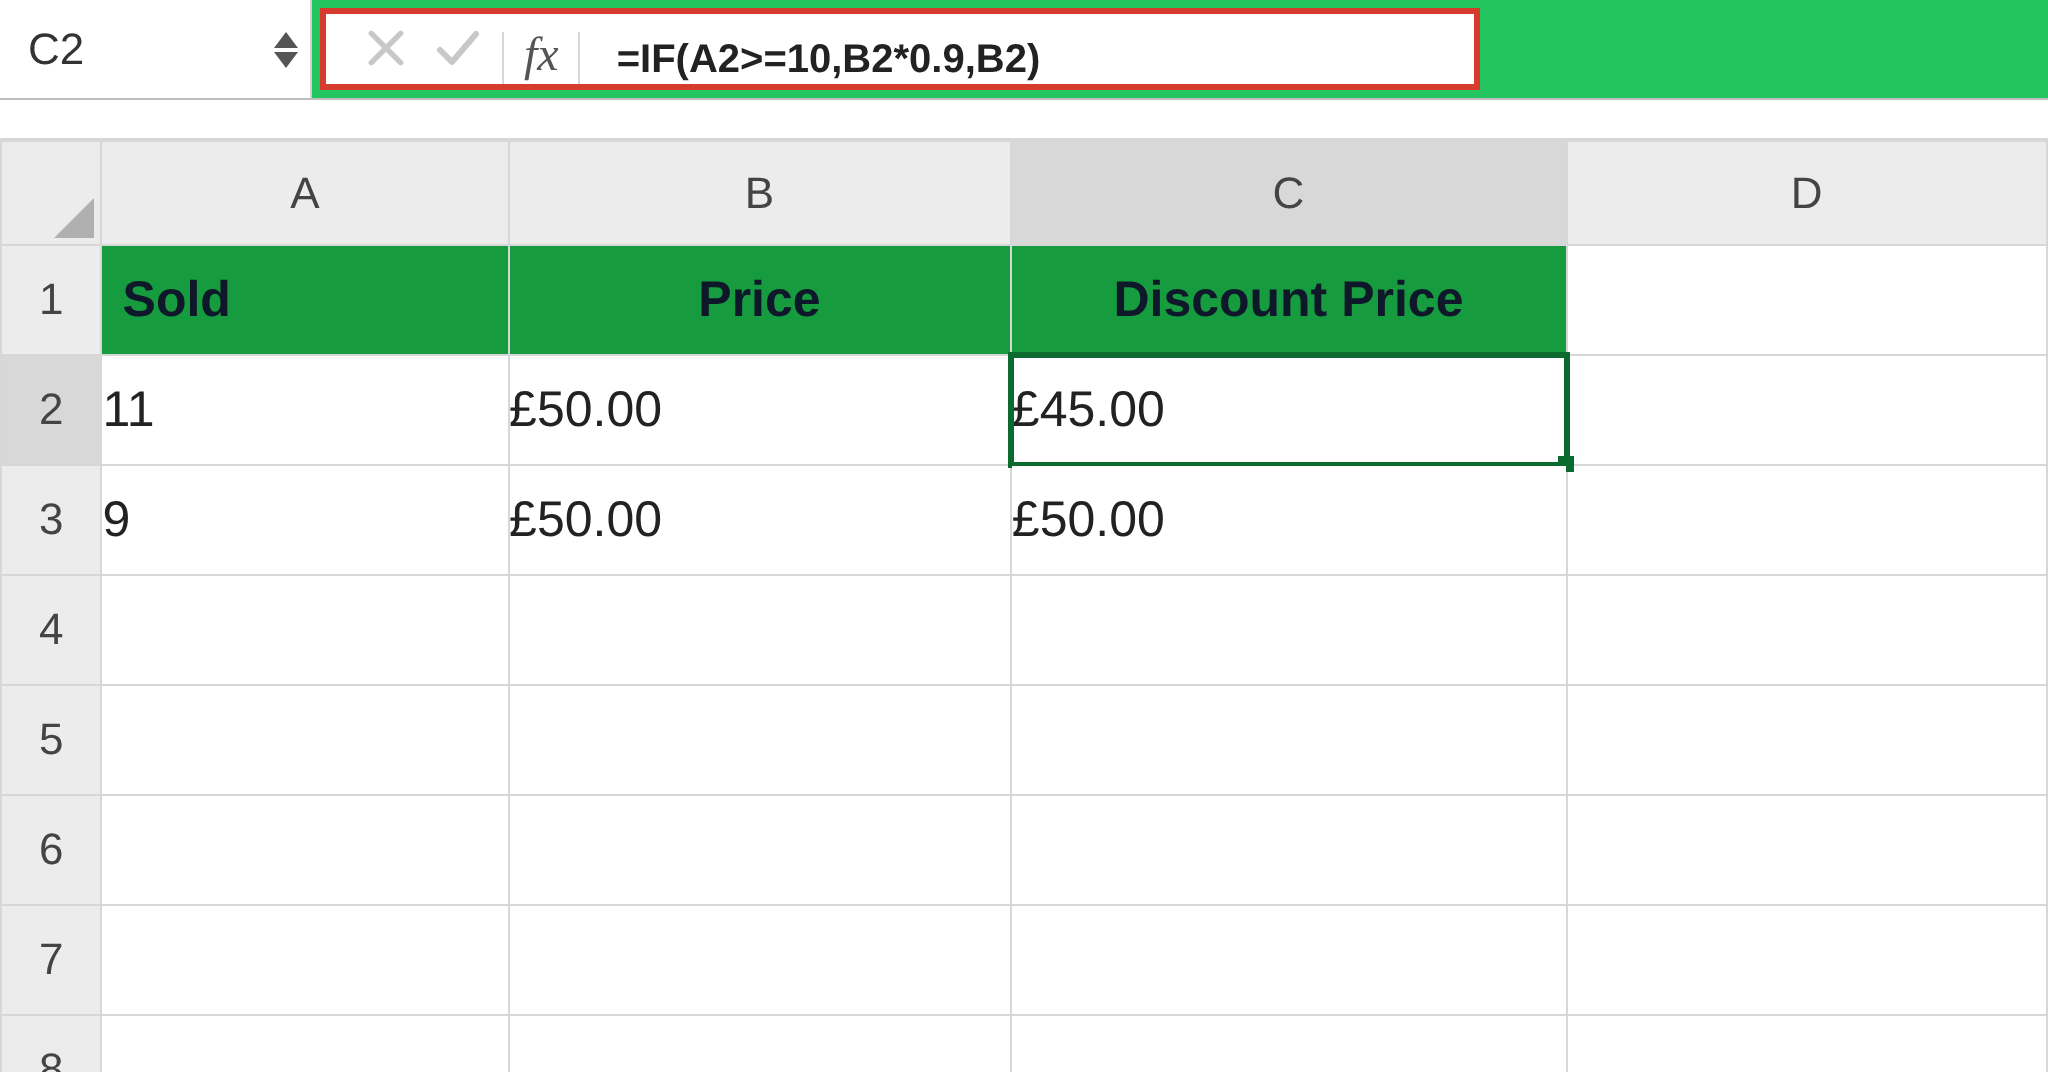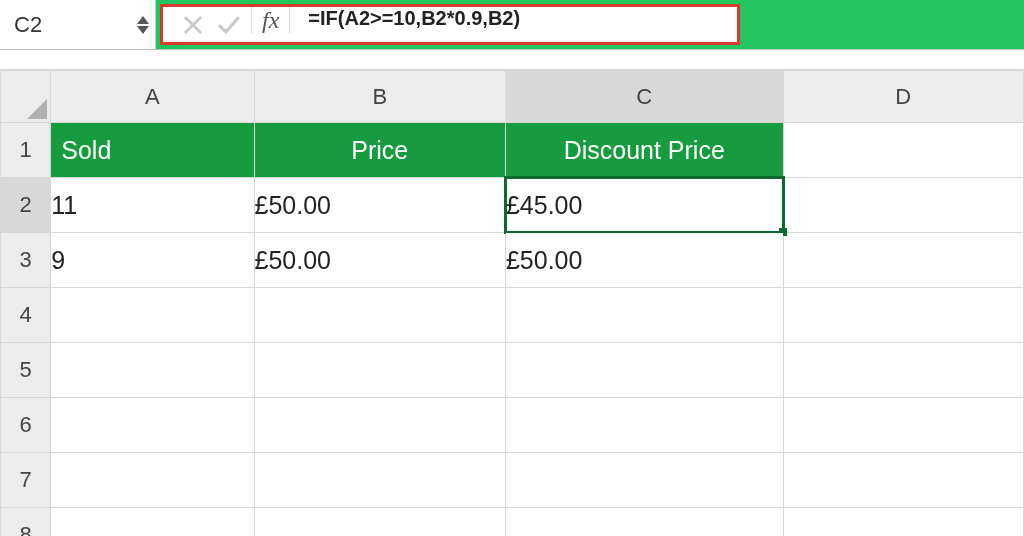--- a/index.html
+++ b/index.html
@@ -46,21 +46,21 @@
   .spin-up, .spin-down {
     width: 0; height: 0;
     border-left: 6px solid transparent;
     border-right: 6px solid transparent;
   }
   .spin-up { border-bottom: 8px solid #555; }
   .spin-down { border-top: 8px solid #555; }
 
   .formula-bar-highlight {
     display: flex;
-    align-items: flex-start;
+    align-items: flex-end;
     flex: 0 0 auto;
     width: 580px;
     border: 3px solid #d63b2e;
     background: #ffffff;
     margin: 4px 0 4px 4px;
     padding: 0 6px 0 12px;
   }
   .fb-btn {
     width: 36px; height: 36px;
     display: flex; align-items: center; justify-content: center;
@@ -167,22 +167,22 @@
     font-size: 25px;
     color: #222;
     text-align: left;
     padding: 0 14px;
     vertical-align: middle;
   }
 
   
   td.green-hdr {
     background: #169b3f;
-    color: #ffffff;
-    font-weight: 400;
+    color: #0f172a;
+    font-weight: 700;
     text-align: center;
     font-size: 25px;
     padding: 0 10px;
   }
   td.green-hdr.first { text-align: left; padding-left: 10px; }
 
   
   td.active-cell {
     position: relative;
   }

